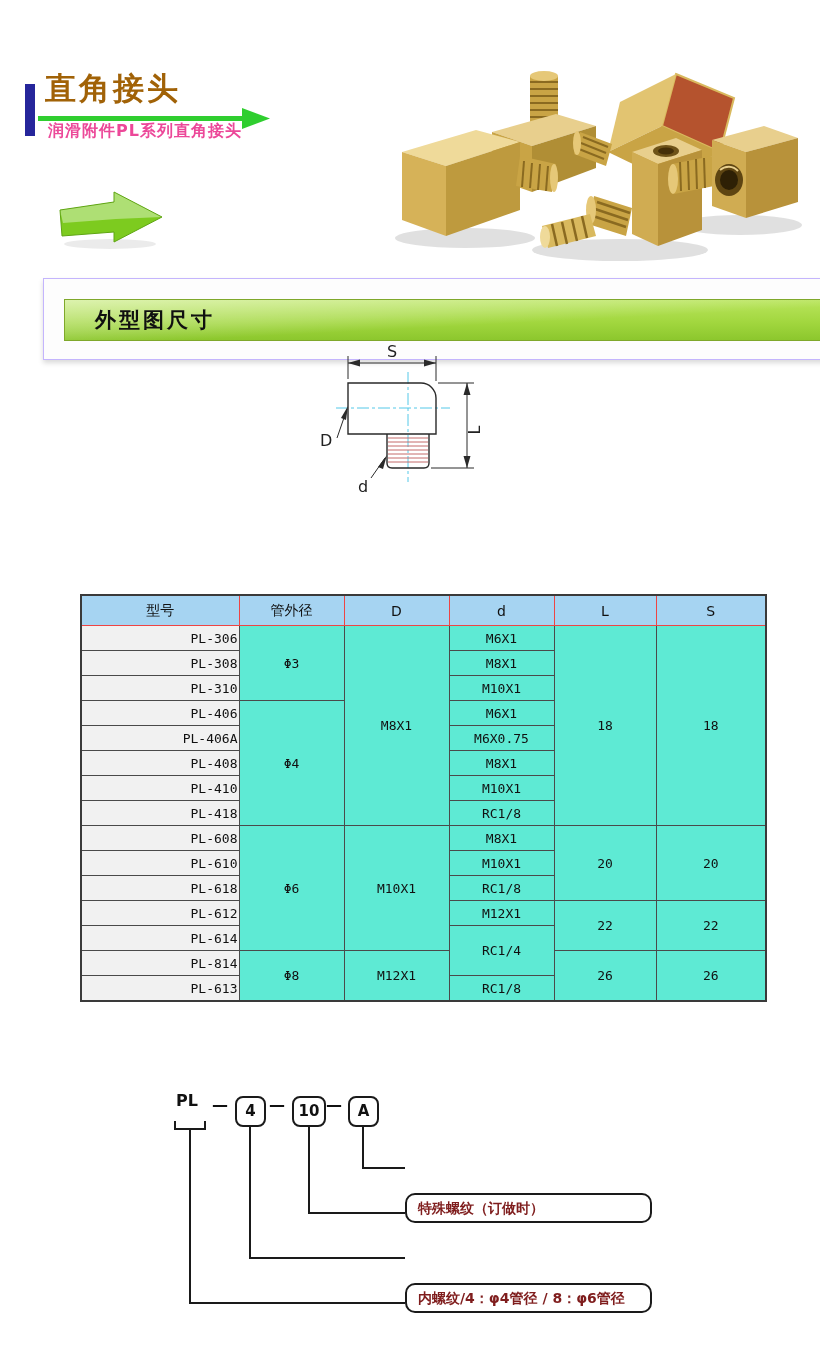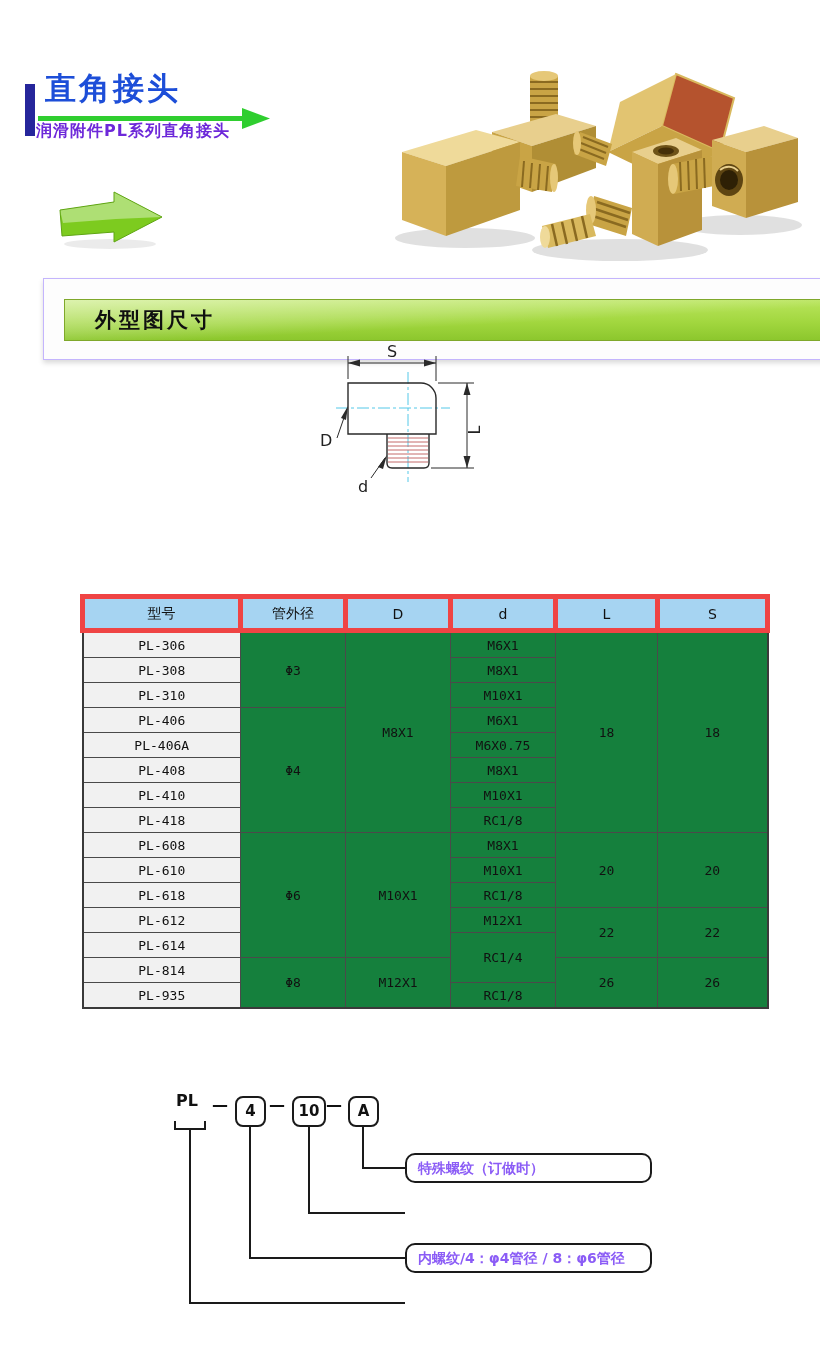--- a/index.html
+++ b/index.html
@@ -2,60 +2,60 @@
 <html><head>
 <meta charset="utf-8">
 <style>
   html,body{margin:0;padding:0;background:#fff;}
   .page{position:relative;width:820px;height:1354px;background:#fff;overflow:hidden;
         font-family:"DejaVu Sans",sans-serif;}
 
   
   .accent-bar{position:absolute;left:25px;top:84px;width:10px;height:52px;background:#26269B;}
   .page-title{position:absolute;left:45px;top:68px;margin:0;font-family:"DejaVu Serif",serif;
-              font-size:31px;font-weight:bold;color:#1d4ed8;letter-spacing:3px;}
+              font-size:31px;font-weight:bold;color:#a16207;letter-spacing:3px;}
   .title-arrow{position:absolute;left:38px;top:107px;}
-  .page-subtitle{position:absolute;left:36px;top:121px;font-size:16px;font-weight:600;
-                 color:#6d28d9;letter-spacing:1px;}
+  .page-subtitle{position:absolute;left:48px;top:121px;font-size:16px;font-weight:600;
+                 color:#ec4899;letter-spacing:1px;}
   .green-arrow-icon{position:absolute;left:58px;top:190px;}
   .product-photo{position:absolute;left:380px;top:40px;}
 
   
   .banner{position:absolute;left:43px;width:776px;height:40px;background:#fdfdfd;
           border:1px solid #c4b5fd;padding:20px;box-shadow:0 3px 5px rgba(0,0,0,.15);}
   .banner-inner{position:relative;height:100%;border:1px solid #7fa82b;overflow:hidden;
           background:linear-gradient(to bottom,#b9e55c 0%,#a2d73f 55%,#8cc72d 100%);}
   .banner-inner::before{content:"";position:absolute;left:0;top:0;right:0;bottom:0;
           background:linear-gradient(to bottom right,rgba(255,255,255,.5) 0%,rgba(255,255,255,.18) 40%,rgba(255,255,255,0) 58%);}
   .banner-text{position:relative;display:block;padding-left:30px;line-height:40px;
           font-size:21px;font-weight:bold;color:#101010;letter-spacing:3px;}
 
   
   .tech-drawing{position:absolute;left:258px;top:342px;}
   .tech-drawing text{font-family:"DejaVu Sans",sans-serif;font-size:16px;fill:#222;}
 
   
   .spec-table{position:absolute;left:80px;top:594px;width:685px;border-collapse:collapse;
           table-layout:fixed;border:2px solid #3a3a3a;}
-  .spec-table th{background:#A6D4F2;border:5px solid #ef4444;height:27px;
+  .spec-table th{background:#A6D4F2;border:1px solid #ef4444;height:27px;
           font-size:14px;font-weight:normal;color:#111;}
-  .spec-table td{background:#15803d;border:1px solid #4a4a4a;height:22px;text-align:center;
+  .spec-table td{background:#5eead4;border:1px solid #4a4a4a;height:22px;text-align:center;
           font-family:"DejaVu Sans Mono",monospace;font-size:13px;color:#111;}
-  .spec-table td.model{background:#F1F1F1;}
+  .spec-table td.model{background:#F1F1F1;text-align:right;}
 
   
   .order{position:absolute;left:140px;top:1085px;width:560px;height:255px;}
   .order-lines{position:absolute;left:0;top:0;}
   .order-prefix{position:absolute;left:36px;top:6px;font-size:16px;font-weight:bold;color:#111;}
   .order-dash{position:absolute;top:10px;font-size:16px;font-weight:bold;color:#111;}
   .code-box{position:absolute;top:11px;width:27px;height:27px;border:2px solid #1a1a1a;
           border-radius:8px;text-align:center;line-height:27px;font-size:15px;font-weight:bold;color:#111;}
   .callout{position:absolute;left:265px;width:232px;height:26px;border:2px solid #1a1a1a;
           border-radius:10px;line-height:26px;padding-left:11px;font-size:14px;font-weight:600;
-          color:#8b5cf6;white-space:nowrap;background:#fff;}
+          color:#7f1d1d;white-space:nowrap;background:#fff;margin-top:40px;}
   .callout.small{font-size:12.5px;}
 </style>
 </head>
 <body>
 
 <div class="page">
 
   <div class="accent-bar"></div>
   <h1 class="page-title">直角接头</h1>
   <svg class="title-arrow" width="232" height="24">
@@ -283,21 +283,21 @@
         <td rowspan="2">RC1/4</td>
       </tr>
       <tr>
         <td class="model">PL-814</td>
         <td rowspan="2">Φ8</td>
         <td rowspan="2">M12X1</td>
         <td rowspan="2">26</td>
         <td rowspan="2">26</td>
       </tr>
       <tr>
-        <td class="model">PL-935</td>
+        <td class="model">PL-613</td>
         <td>RC1/8</td>
       </tr>
     </tbody>
   </table>
 
 
   <div class="order">
     <svg class="order-lines" width="520" height="250">
       <path d="M35,36 V44 H65 V36" fill="none" stroke="#1a1a1a" stroke-width="2"></path>
       <polyline points="223,42 223,83 265,83" fill="none" stroke="#1a1a1a" stroke-width="2"></polyline>

